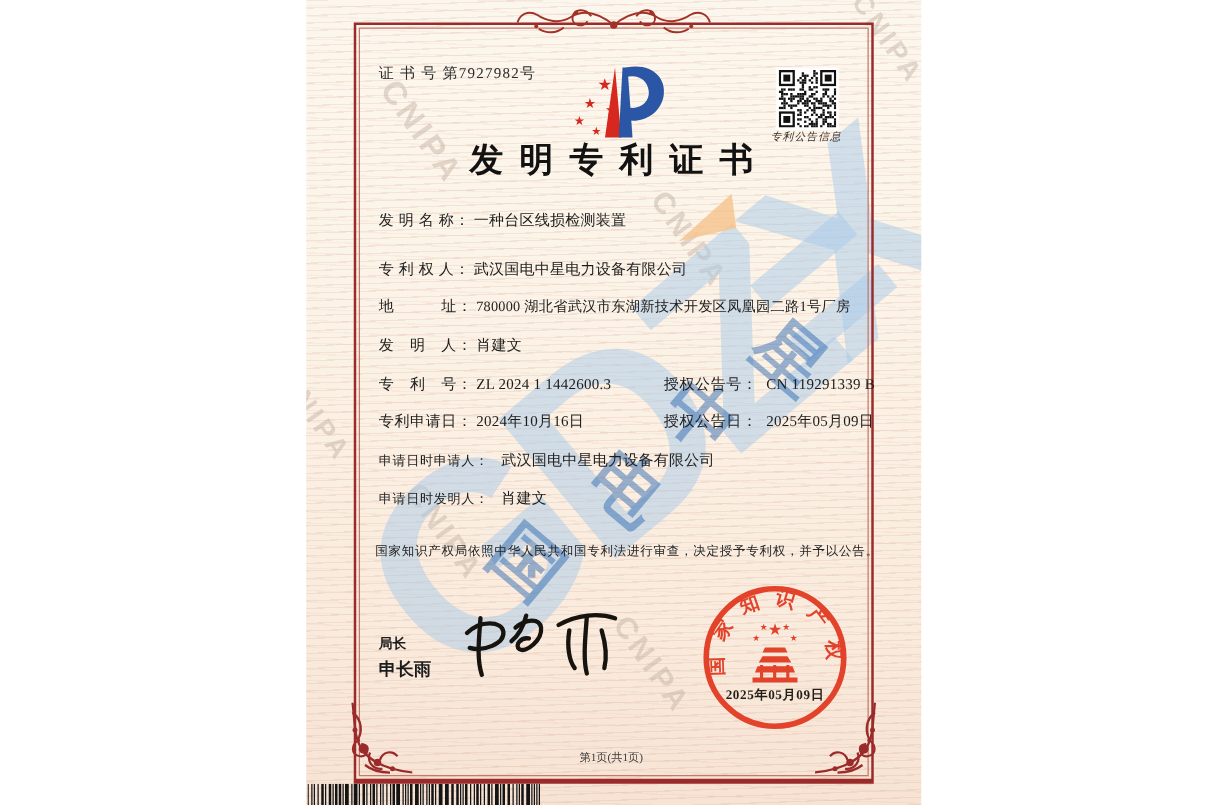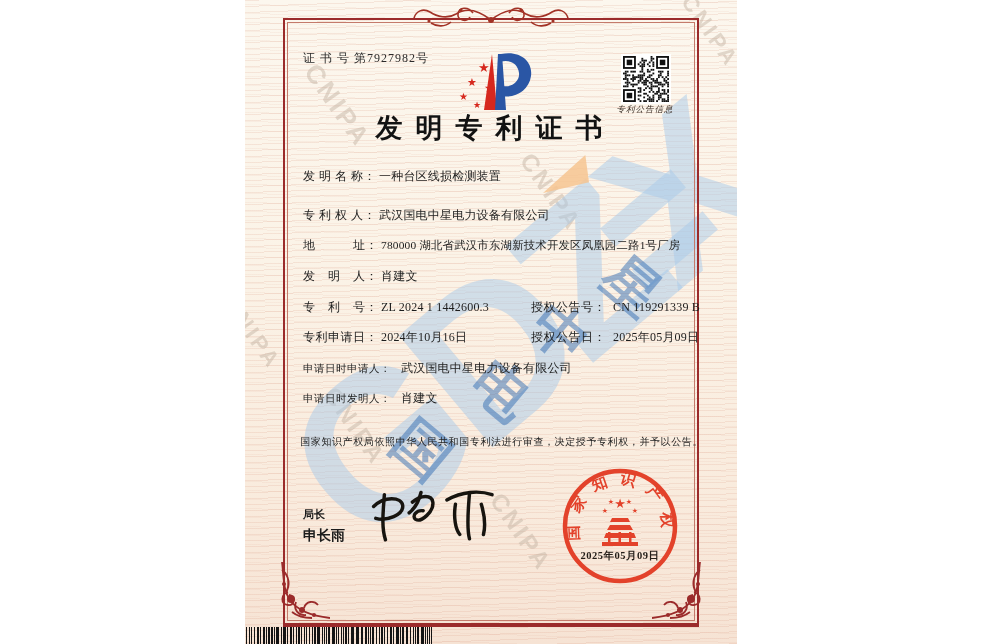--- a/index.html
+++ b/index.html
@@ -449,20 +449,21 @@
         <path d="M49,64 h26 l-3,-5 h-20 z"></path>
         <path d="M46,72 h32 l-2,-5 h-28 z"></path>
         <path d="M44,80 h36 v-4 h-36 z"></path>
         <rect x="50" y="66" width="2.5" height="12"></rect>
         <rect x="60.5" y="66" width="2.5" height="12"></rect>
         <rect x="71" y="66" width="2.5" height="12"></rect>
       </g>
       <text x="62" y="93" text-anchor="middle" font-size="10.5" font-weight="bold" fill="#19140f" letter-spacing="0.5">2025年05月09日</text>
     </svg>
 
+    <div class="footer">第1页(共1页)</div>
     <svg id="barcode" class="barcode" viewBox="0 0 188 17" preserveAspectRatio="none">
         <rect x="0" y="0" width="1" height="17" fill="#141414"></rect>
         <rect x="3" y="0" width="1" height="17" fill="#141414"></rect>
         <rect x="5" y="0" width="1" height="17" fill="#141414"></rect>
         <rect x="8" y="0" width="1" height="17" fill="#141414"></rect>
         <rect x="11" y="0" width="2" height="17" fill="#141414"></rect>
         <rect x="14" y="0" width="1" height="17" fill="#141414"></rect>
         <rect x="17" y="0" width="2" height="17" fill="#141414"></rect>
         <rect x="20" y="0" width="1" height="17" fill="#141414"></rect>
         <rect x="22" y="0" width="2" height="17" fill="#141414"></rect>

